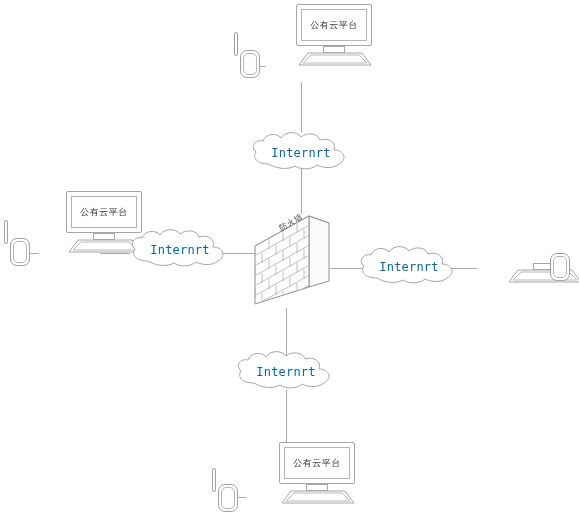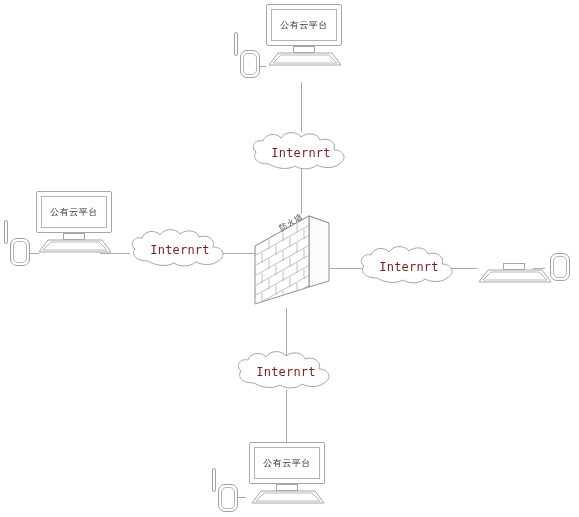--- a/index.html
+++ b/index.html
@@ -12,21 +12,21 @@
     width: 579px;
     height: 517px;
     background: #ffffff;
     font-family: "Liberation Serif", serif;
     overflow: hidden;
   }
   .node {
     position: absolute;
   }
   
-  .computer { width: 78px; height: 62px; }
+  .computer { width: 78px; height: 62px; margin-left: 30px; }
   .monitor-outer {
     position: absolute;
     left: 0; top: 0;
     width: 76px; height: 42px;
     border: 1px solid #a6a6a6;
     border-radius: 2px;
     background: #ffffff;
     box-sizing: border-box;
   }
   .monitor-screen {
@@ -94,21 +94,21 @@
   .cloud { width: 108px; height: 44px; }
   .cloud-text {
     position: absolute;
     left: 0; top: 0;
     width: 108px; height: 44px;
     display: flex;
     align-items: center;
     justify-content: center;
     font-family: "DejaVu Sans Mono", monospace;
     font-size: 12px;
-    color: #7f1d1d;
+    color: #0369a1;
     letter-spacing: 0.2px;
     pointer-events: none;
   }
   
   .firewall { width: 86px; height: 96px; }
   .firewall-label {
     position: absolute;
     left: 16px; top: 10px;
     width: 52px;
     text-align: center;

